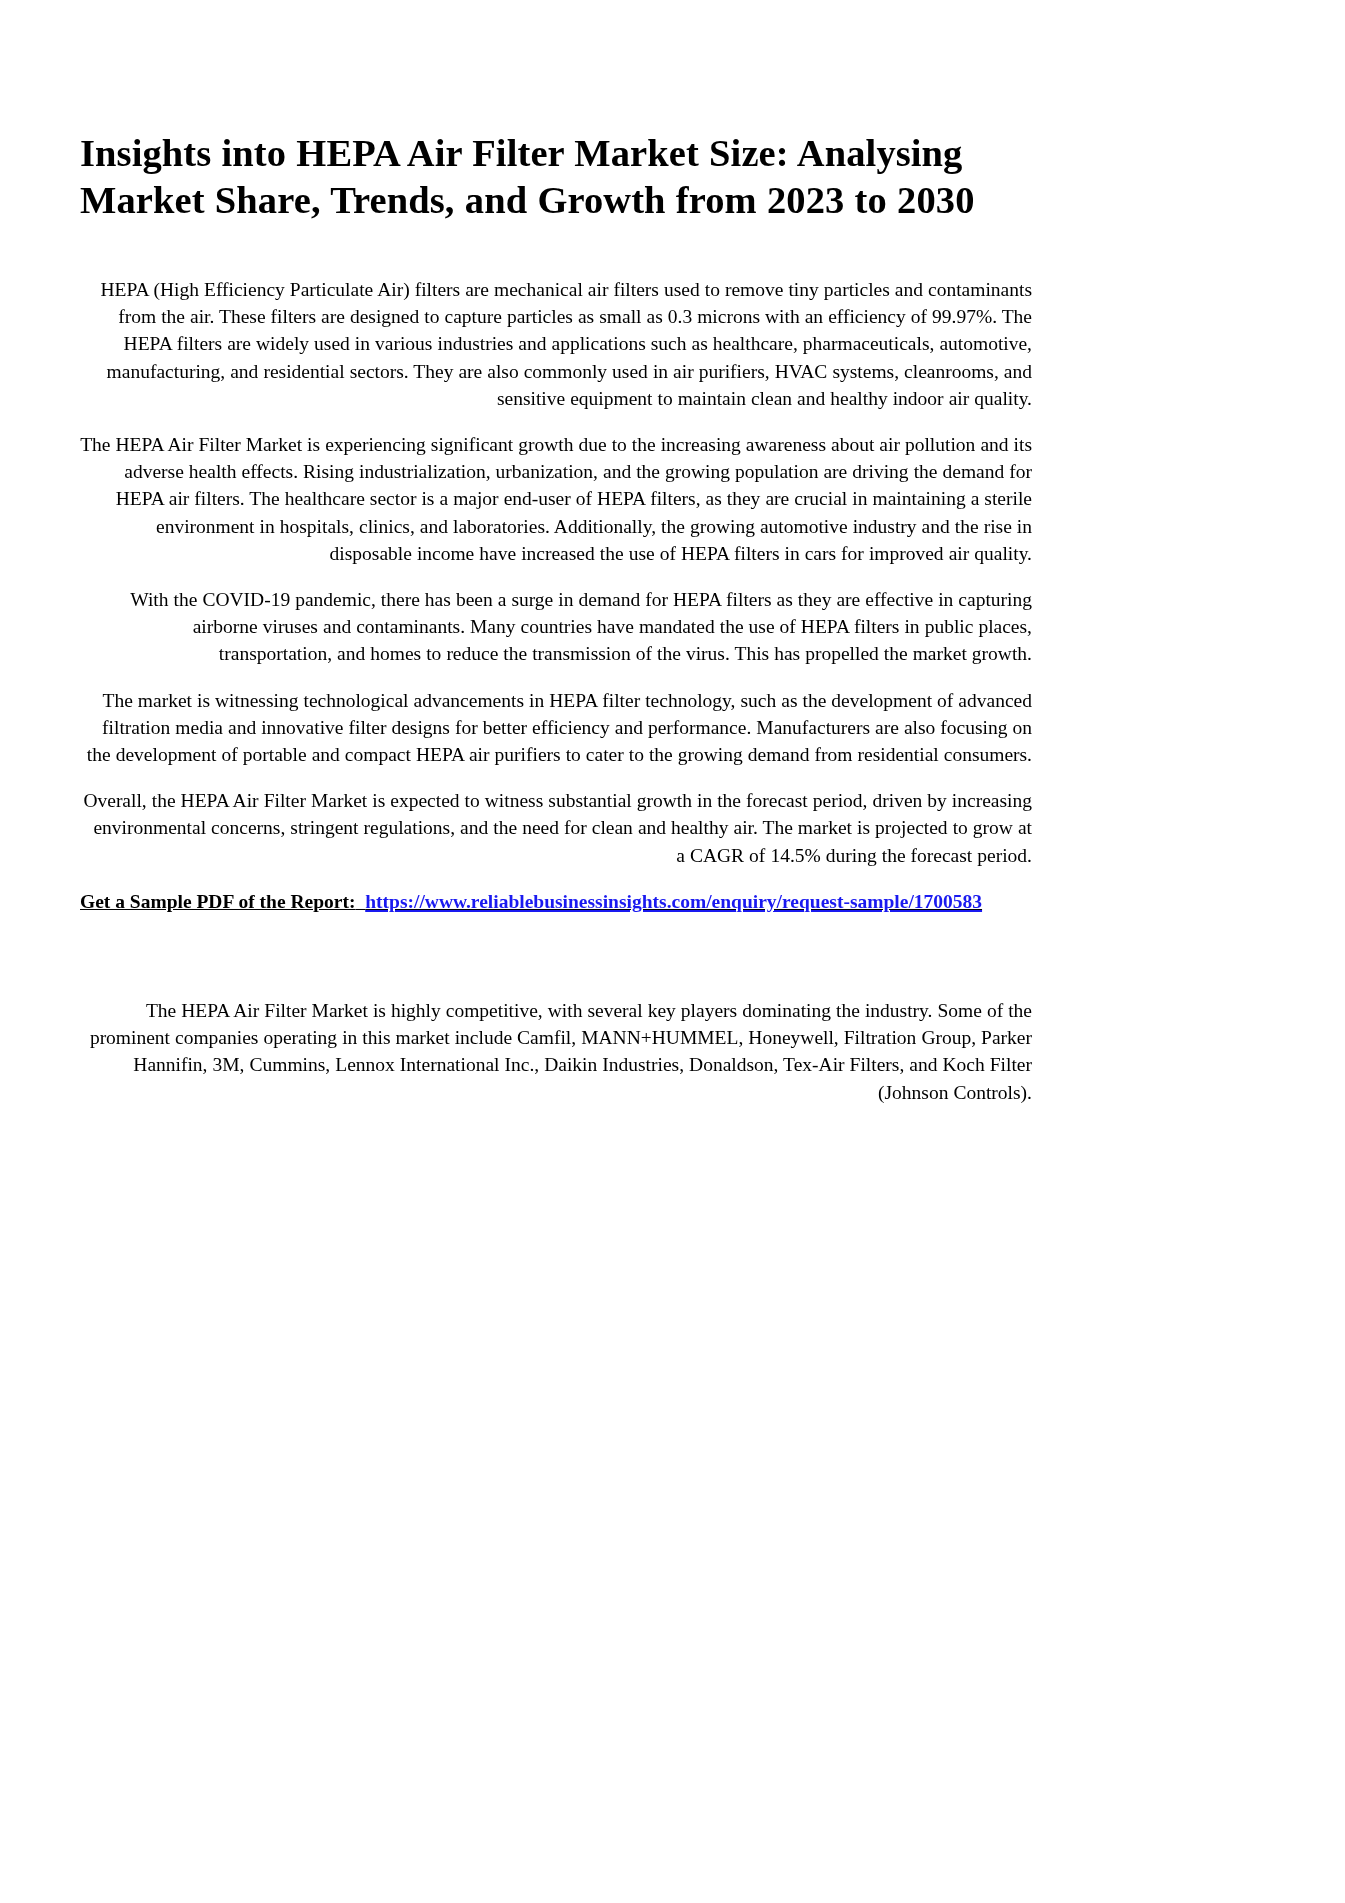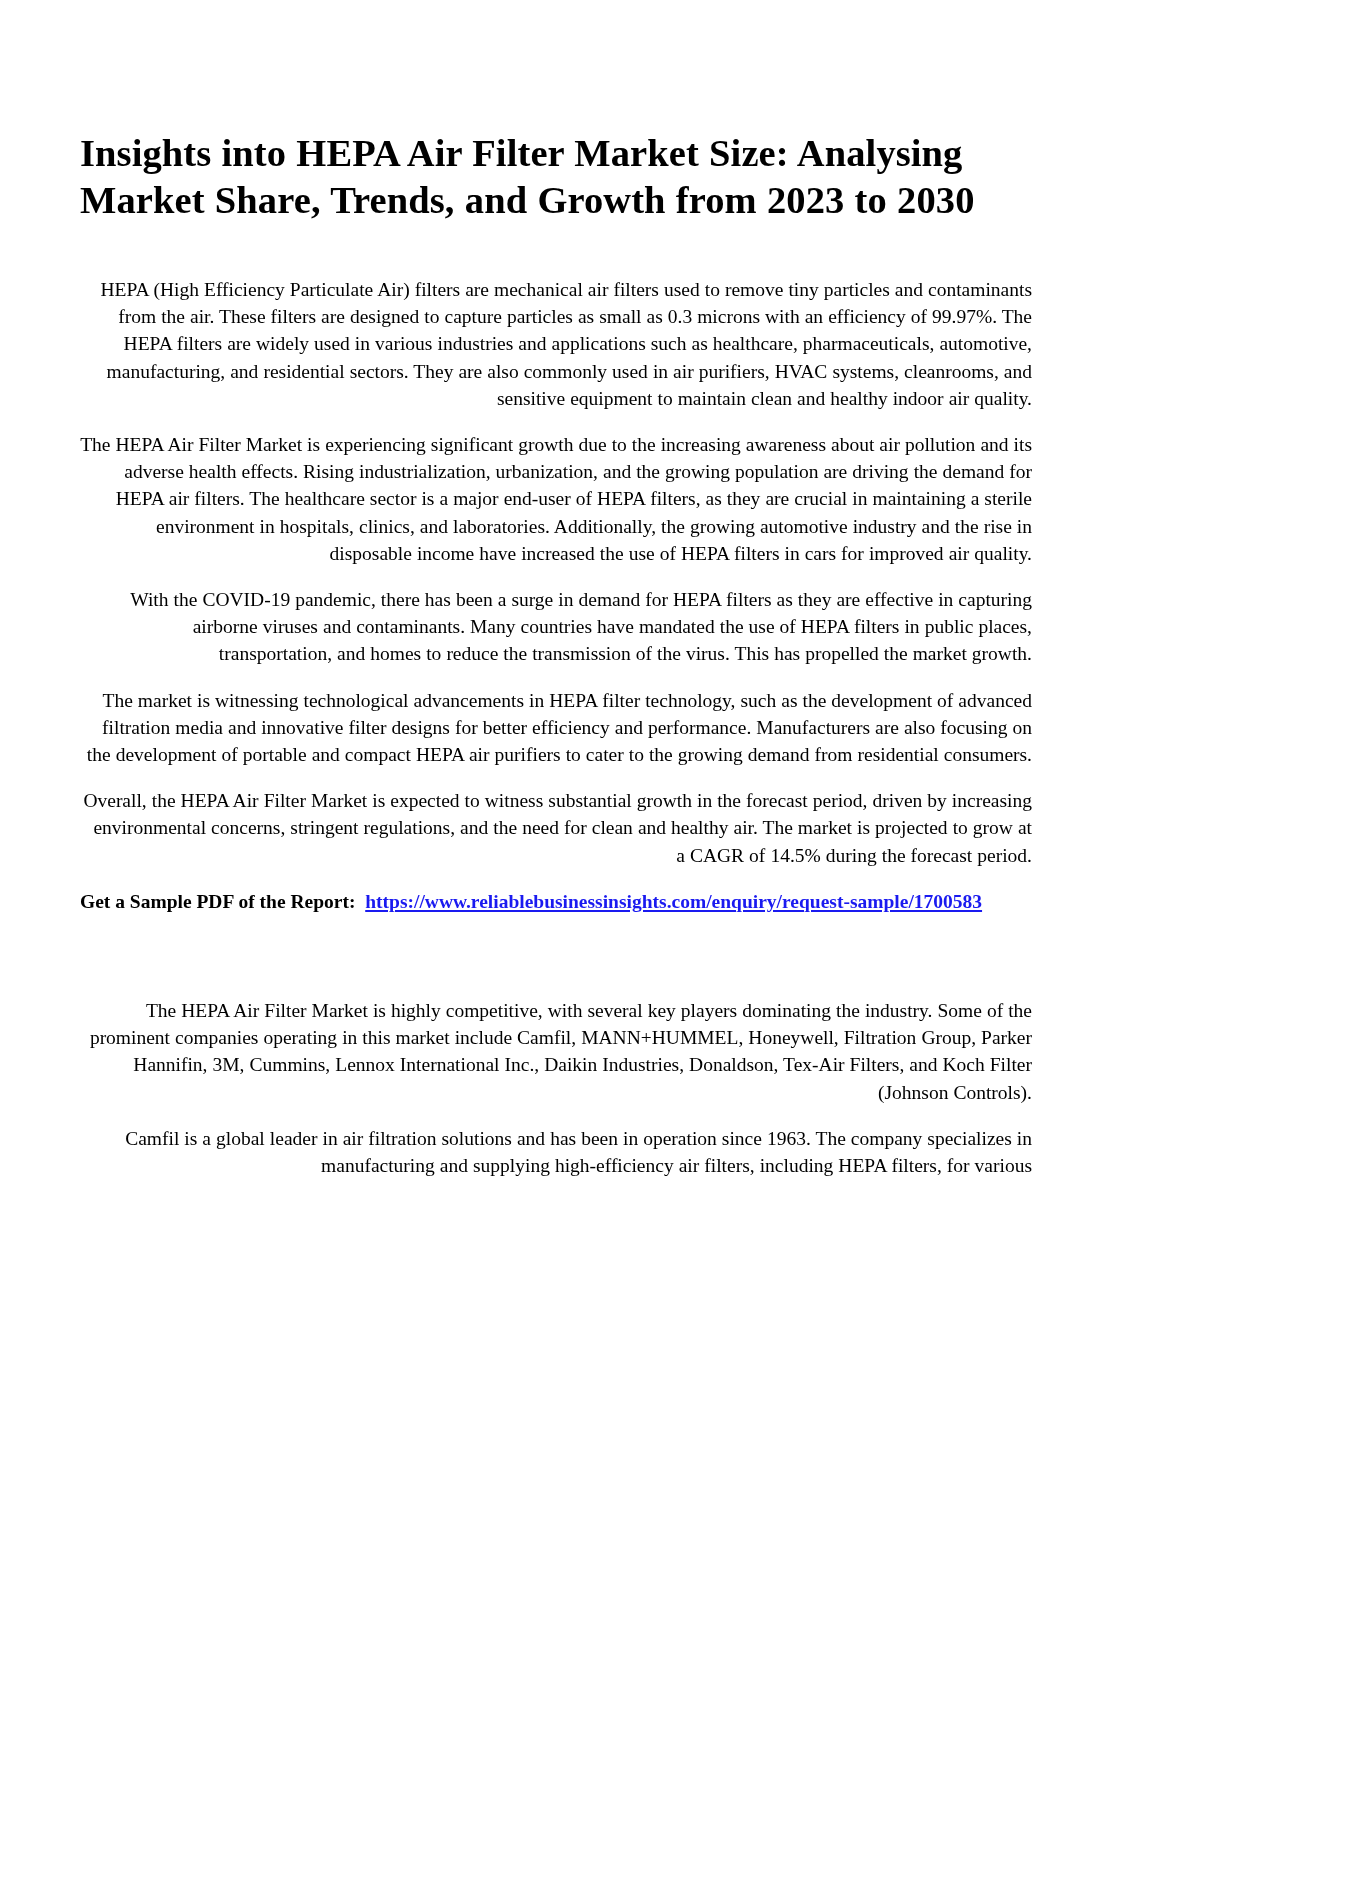--- a/index.html
+++ b/index.html
@@ -48,20 +48,21 @@
     font-weight: normal;
     margin: 0;
     text-align: right;
     word-spacing: 0.15px;
   }
   .sample-line {
     font-size: 19.5px;
     line-height: 27.2px;
     margin: 0;
     font-weight: bold;
+    text-decoration: underline;
   }
   .sample-label {
     font-weight: bold;
     color: #000000;
   }
   .sample-link {
     font-weight: bold;
     color: #1a1af0;
     text-decoration: underline;
     text-decoration-thickness: 1.5px;
@@ -114,16 +115,15 @@
 
     <div class="gap-before-players"></div>
 
 
     <div class="gap-sub-to-body"></div>
 
     <p class="para">The HEPA Air Filter Market is highly competitive, with several key players dominating the industry. Some of the prominent companies operating in this market include Camfil, MANN+HUMMEL, Honeywell, Filtration Group, Parker Hannifin, 3M, Cummins, Lennox International Inc., Daikin Industries, Donaldson, Tex-Air Filters, and Koch Filter (Johnson Controls).</p>
 
     <div class="gap-para"></div>
 
-    <p class="para clip-last">Camfil is a global leader in air filtration solutions and has been in operation since 1963. The company specializes in manufacturing and supplying high-efficiency air filters, including HEPA filters, for various</p>
 
   </div>
 </div>
 
 </body></html>

